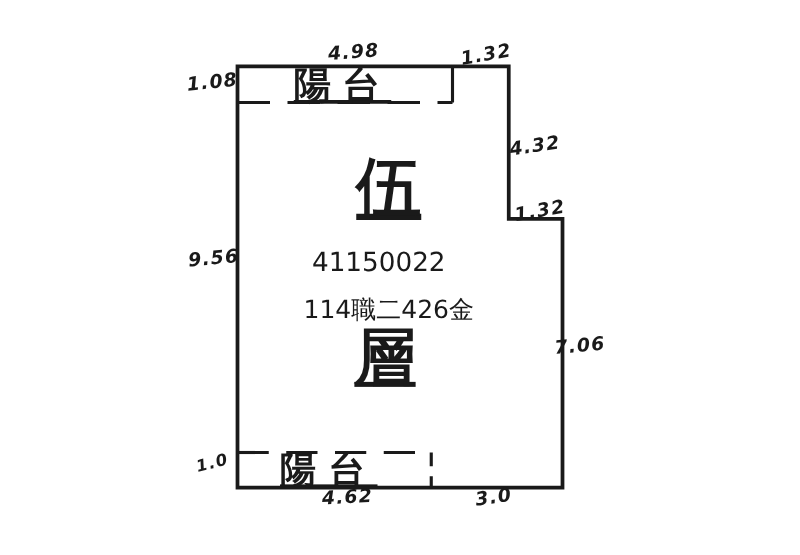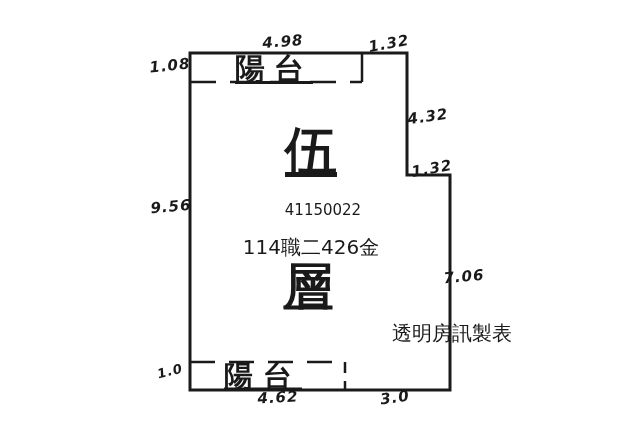--- a/index.html
+++ b/index.html
@@ -80,23 +80,22 @@
   <div class="lbl dim" style="left:170px; top:371px; font-size:13px; transform:translate(-50%,-50%) rotate(-14deg);">1.0</div>
 
   <div class="lbl dim" style="left:278px; top:398px; transform:translate(-50%,-50%) rotate(-3deg);">4.62</div>
 
   <div class="lbl dim" style="left:395px; top:398px; transform:translate(-50%,-50%) rotate(-8deg);">3.0</div>
 
   <div class="lbl brush" style="left:274px; top:69px; font-size:30px; letter-spacing:9px;">陽台</div>
 
   <div class="lbl brush" style="left:311px; top:151px; font-size:52px;">伍</div>
 
-  <div class="lbl print" style="left:323px; top:210px; font-size:15px;">41150022</div>
+  <div class="lbl print" style="left:303px; top:210px; font-size:21px;">41150022</div>
 
   <div class="lbl print" style="left:311px; top:247px; font-size:20px;">114職二426金</div>
 
   <div class="lbl brush" style="left:308px; top:286px; font-size:49px;">層</div>
 
-  <div class="lbl print left-anchor" style="left:392px; top:333px; font-size:20px;">透明房訊製表</div>
 
   <div class="lbl brush" style="left:263px; top:376px; font-size:29px; letter-spacing:10px;">陽台</div>
 
 </div>
 
 </body></html>

